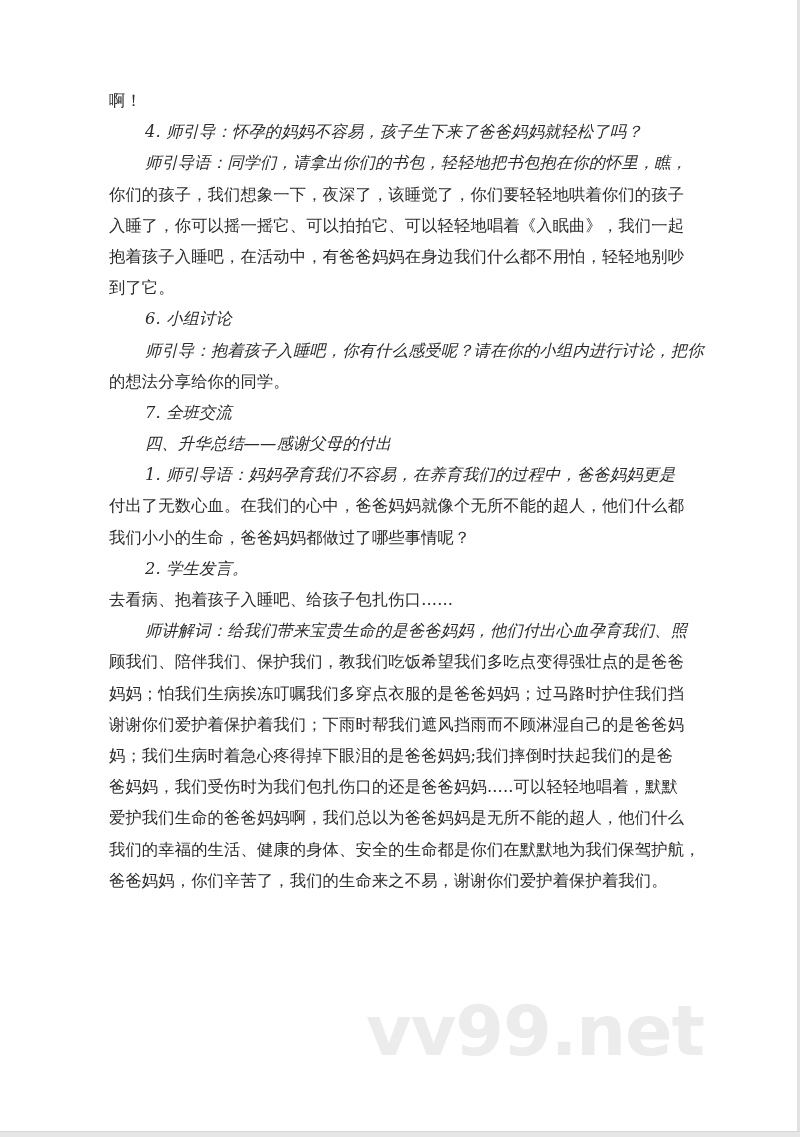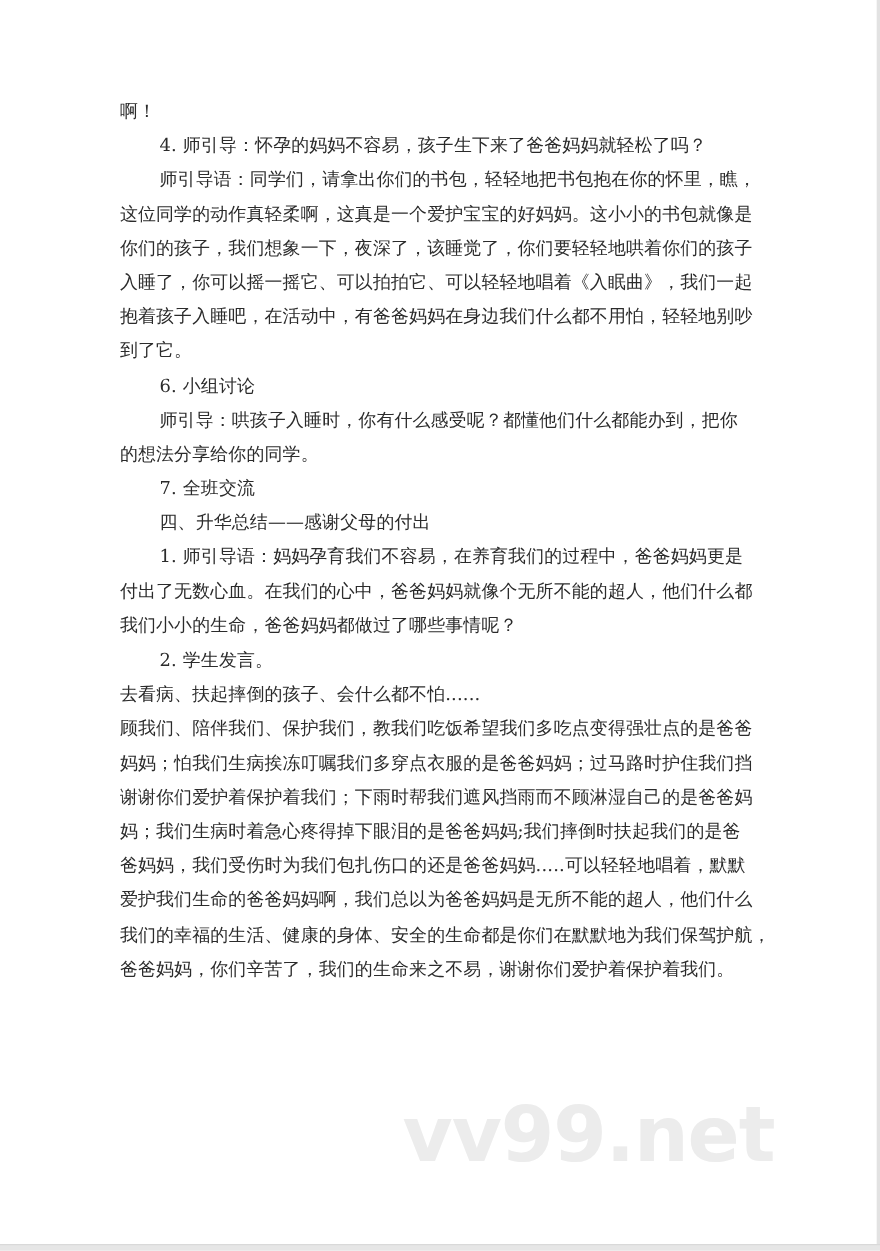--- a/index.html
+++ b/index.html
@@ -15,53 +15,53 @@
   .bottom-bar {
     position: absolute; left: 0; top: 1131px; width: 800px; height: 6px;
     background: #e6e6e6; border-top: 1px solid #d8d8d8;
   }
   .content {
     position: absolute; left: 109px; top: 85px; width: 590px;
     color: #2b2b2b; font-size: 16.3px; line-height: 31.2px;
     letter-spacing: 0.15px;
   }
   .line { white-space: nowrap; height: 31.2px; }
-  .indent { padding-left: 36px; }
+  .indent { padding-left: 36px; font-style: italic; }
   .watermark {
     position: absolute; left: 366px; top: 986px;
     font-family: "DejaVu Sans", "Liberation Sans", sans-serif;
     font-weight: bold; font-size: 70px; line-height: 90px;
     color: #ececec; letter-spacing: -1px; z-index: 0;
   }
   .content { z-index: 1; }
 </style>
 </head>
 <body>
 
 <div class="page">
   <div class="watermark">vv99.net</div>
   <div class="content" id="content">
       <div class="line">啊！</div>
       <div class="line indent">4.  师引导：怀孕的妈妈不容易，孩子生下来了爸爸妈妈就轻松了吗？</div>
       <div class="line indent">师引导语：同学们，请拿出你们的书包，轻轻地把书包抱在你的怀里，瞧，</div>
-      <div class="line">这位同学的动作真轻柔啊，这真是一个爱护宝宝的好妈妈。这小小的书包就像是</div>
       <div class="line">你们的孩子，我们想象一下，夜深了，该睡觉了，你们要轻轻地哄着你们的孩子</div>
       <div class="line">入睡了，你可以摇一摇它、可以拍拍它、可以轻轻地唱着《入眠曲》，我们一起</div>
       <div class="line">抱着孩子入睡吧，在活动中，有爸爸妈妈在身边我们什么都不用怕，轻轻地别吵</div>
       <div class="line">到了它。</div>
       <div class="line indent">6.  小组讨论</div>
-      <div class="line indent">师引导：哄孩子入睡时，你有什么感受呢？都懂他们什么都能办到，把你</div>
+      <div class="line indent">师引导：抱着孩子入睡吧，你有什么感受呢？请在你的小组内进行讨论，把你</div>
       <div class="line">的想法分享给你的同学。</div>
       <div class="line indent">7.  全班交流</div>
       <div class="line indent">四、升华总结——感谢父母的付出</div>
       <div class="line indent">1.  师引导语：妈妈孕育我们不容易，在养育我们的过程中，爸爸妈妈更是</div>
       <div class="line">付出了无数心血。在我们的心中，爸爸妈妈就像个无所不能的超人，他们什么都</div>
       <div class="line">我们小小的生命，爸爸妈妈都做过了哪些事情呢？</div>
       <div class="line indent">2.  学生发言。</div>
-      <div class="line">去看病、扶起摔倒的孩子、会什么都不怕......</div>
+      <div class="line">去看病、抱着孩子入睡吧、给孩子包扎伤口......</div>
+      <div class="line indent">师讲解词：给我们带来宝贵生命的是爸爸妈妈，他们付出心血孕育我们、照</div>
       <div class="line">顾我们、陪伴我们、保护我们，教我们吃饭希望我们多吃点变得强壮点的是爸爸</div>
       <div class="line">妈妈；怕我们生病挨冻叮嘱我们多穿点衣服的是爸爸妈妈；过马路时护住我们挡</div>
       <div class="line">谢谢你们爱护着保护着我们；下雨时帮我们遮风挡雨而不顾淋湿自己的是爸爸妈</div>
       <div class="line">妈；我们生病时着急心疼得掉下眼泪的是爸爸妈妈;我们摔倒时扶起我们的是爸</div>
       <div class="line">爸妈妈，我们受伤时为我们包扎伤口的还是爸爸妈妈.....可以轻轻地唱着，默默</div>
       <div class="line">爱护我们生命的爸爸妈妈啊，我们总以为爸爸妈妈是无所不能的超人，他们什么</div>
       <div class="line">我们的幸福的生活、健康的身体、安全的生命都是你们在默默地为我们保驾护航，</div>
       <div class="line">爸爸妈妈，你们辛苦了，我们的生命来之不易，谢谢你们爱护着保护着我们。</div>
     </div>
 </div>

